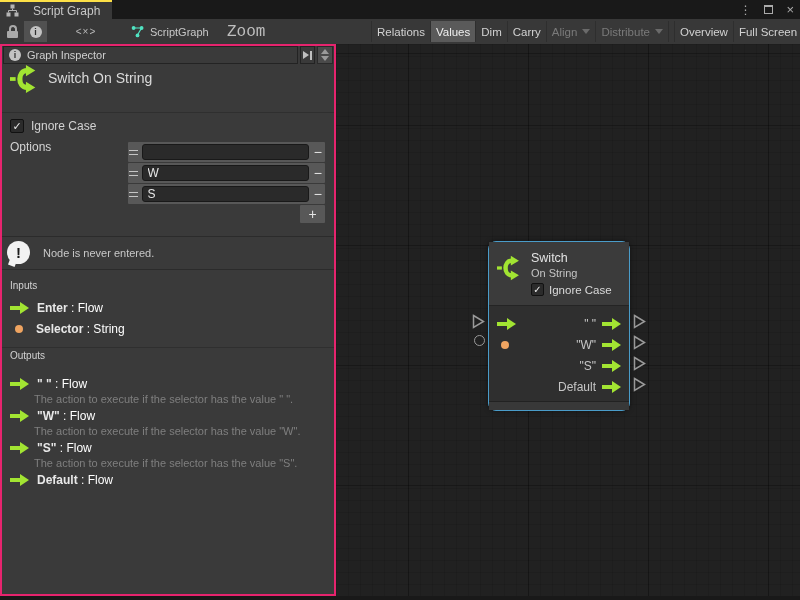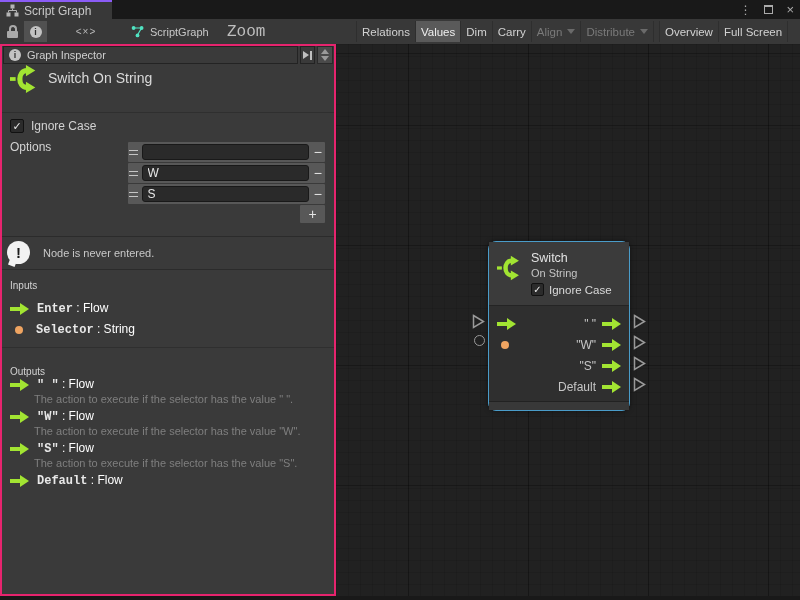--- a/index.html
+++ b/index.html
@@ -2,21 +2,21 @@
 <html><head>
 <meta charset="utf-8">
 <style>
   * { margin:0; padding:0; box-sizing:border-box; }
   html,body { width:800px; height:600px; overflow:hidden; background:#191919;
               font-family:"Liberation Sans", sans-serif; -webkit-font-smoothing:antialiased; }
 
   
   .titlebar { position:absolute; left:0; top:0; width:800px; height:19px; background:#191919; }
   .tab { position:absolute; left:0; top:0; width:112px; height:19px; background:#383838;
-         border-top:2px solid #8b5cf6; display:flex; align-items:center; gap:5px; padding-left:6px;
+         border-top:2px solid #fde047; display:flex; align-items:center; gap:14px; padding-left:6px;
          color:#C8C8C8; font-size:12px; }
   .win-controls { position:absolute; right:6px; top:0; height:19px; display:flex; align-items:center; gap:13px; color:#ABABAB; }
   .kebab { font-size:12px; line-height:1; }
   .maxbox { width:9px; height:9px; border:1px solid #ABABAB; border-top-width:2px; }
   .closex { font-size:13px; line-height:1; }
 
   
   .toolbar { position:absolute; left:0; top:19px; width:800px; height:25px; background:#383838; }
   .tbtn { position:absolute; top:2px; height:21px; display:flex; align-items:center; justify-content:center; }
   .tb-lock { left:2px; width:21px; }
@@ -25,21 +25,21 @@
   .lock-shackle { width:8px; height:6px; border:2px solid #A9A9A9; border-bottom:none; border-radius:4px 4px 0 0; margin:0 auto; }
   .lock-body { width:11px; height:7px; background:#A9A9A9; border-radius:1px; margin-top:0; }
   .info-circle { display:inline-block; width:12px; height:12px; border-radius:50%; background:#C2C2C2;
                  color:#2F2F2F; font-size:9px; font-weight:bold; text-align:center; line-height:12px; }
   .breadcrumb { position:absolute; left:131px; top:2px; height:21px; display:flex; align-items:center; gap:6px;
                 color:#C8C8C8; font-size:11px; }
   .zoom-label { position:absolute; left:227px; top:0; height:25px; display:flex; align-items:center; color:#BEBEBE; font-size:16px;font-family:Liberation Mono, monospace; }
   .zoom-track { position:absolute; left:255px; top:31px; width:90px; height:2px; background:#8A8A8A; border-radius:1px; }
   .zoom-handle { position:absolute; left:341px; top:26px; width:11px; height:11px; border-radius:50%; background:#7A7A7A; }
   .zoom-value { position:absolute; left:357px; top:16px; height:25px; display:flex; align-items:center; color:#C8C8C8; font-size:11px; }
-  .tb-buttons { position:absolute; left:356px; top:2px; right:0; height:21px; display:flex; }
+  .tb-buttons { position:absolute; left:371px; top:2px; right:0; height:21px; display:flex; }
   .tb-buttons .btn { display:flex; align-items:center; padding:0 5px; font-size:11.5px; color:#D2D2D2;
                      border-right:1px solid #2E2E2E; white-space:nowrap; }
   .tb-buttons .btn:first-child { border-left:1px solid #2E2E2E; }
   .btn.active { background:#5A5A5A; color:#EFEFEF; }
   .btn.disabled { color:#7A7A7A; }
   .dd-arrow { width:0; height:0; border-left:4px solid transparent; border-right:4px solid transparent;
               border-top:5px solid #8A8A8A; margin-left:5px; }
   .btn.disabled .dd-arrow { border-top-color:#6A6A6A; }
   .btn.gap { margin-left:5px; border-left:1px solid #2E2E2E; }
 
@@ -79,21 +79,21 @@
   .warning { position:absolute; left:0; right:0; top:190px; height:34px; background:#3A3A3A;
              border-top:1px solid #2B2B2B; border-bottom:1px solid #2B2B2B; display:flex; align-items:center; }
   .warn-icon { position:relative; margin-left:5px; width:24px; height:24px; }
   .warn-bubble { position:absolute; left:0; top:0; width:23px; height:23px; border-radius:50%; background:#F2F2F2;
                  color:#1B1B1B; font-weight:bold; font-size:15px; text-align:center; line-height:23px; }
   .warn-tail { position:absolute; left:2px; top:18px; width:7px; height:7px; background:#F2F2F2; transform:rotate(20deg); }
   .warn-text { margin-left:12px; color:#C8C8C8; font-size:11px; }
 
   .section-title { position:absolute; left:8px; color:#D2D2D2; font-size:10px; }
   .port-item { position:absolute; left:8px; display:flex; align-items:center; gap:8px; font-size:12px; }
-  .port-item .pname { color:#E8E8E8; font-weight:bold;font-family:Liberation Mono, monospace; }
+  .port-item .pname { color:#E8E8E8; font-weight:bold; }
   .port-item .ptype { color:#ffffff; }
   .port-desc { position:absolute; left:32px; color:#7F7F7F; font-size:11px; white-space:nowrap; }
   .sep2 { position:absolute; left:0; right:0; top:301px; border-top:1px solid #2F2F2F; }
   .value-dot { width:8px; height:8px; border-radius:50%; background:#EFA461; margin:0 5px; }
   .flow-arrow { color:#A2E432; display:block; }
 
   
   .canvas { position:absolute; left:336px; top:44px; width:464px; height:552px; background:#212121;
             background-image:
               repeating-linear-gradient(to right, rgba(0,0,0,0.28) 0 1px, transparent 1px 120px),
@@ -284,21 +284,21 @@
         <use href="#def-flow-arrow"></use>
       </svg>
     <span><span class="pname">Enter</span> <span class="ptype">: Flow</span></span>
   </div>
   <div class="port-item" style="top:276px">
     <span class="value-dot"></span>
     <span><span class="pname">Selector</span> <span class="ptype">: String</span></span>
   </div>
 
   <div class="sep2"></div>
-  <div class="section-title" style="top:320px">Outputs</div>
+  <div class="section-title" style="top:304px">Outputs</div>
 
   <div class="port-item" style="top:331px">
     <svg class="flow-arrow" width="19" height="12" viewBox="0 0 19 12">
         <use href="#def-flow-arrow"></use>
       </svg>
     <span><span class="pname">" "</span> <span class="ptype">: Flow</span></span>
   </div>
   <div class="port-desc" style="top:347px">The action to execute if the selector has the value " ".</div>
 
   <div class="port-item" style="top:363px">

